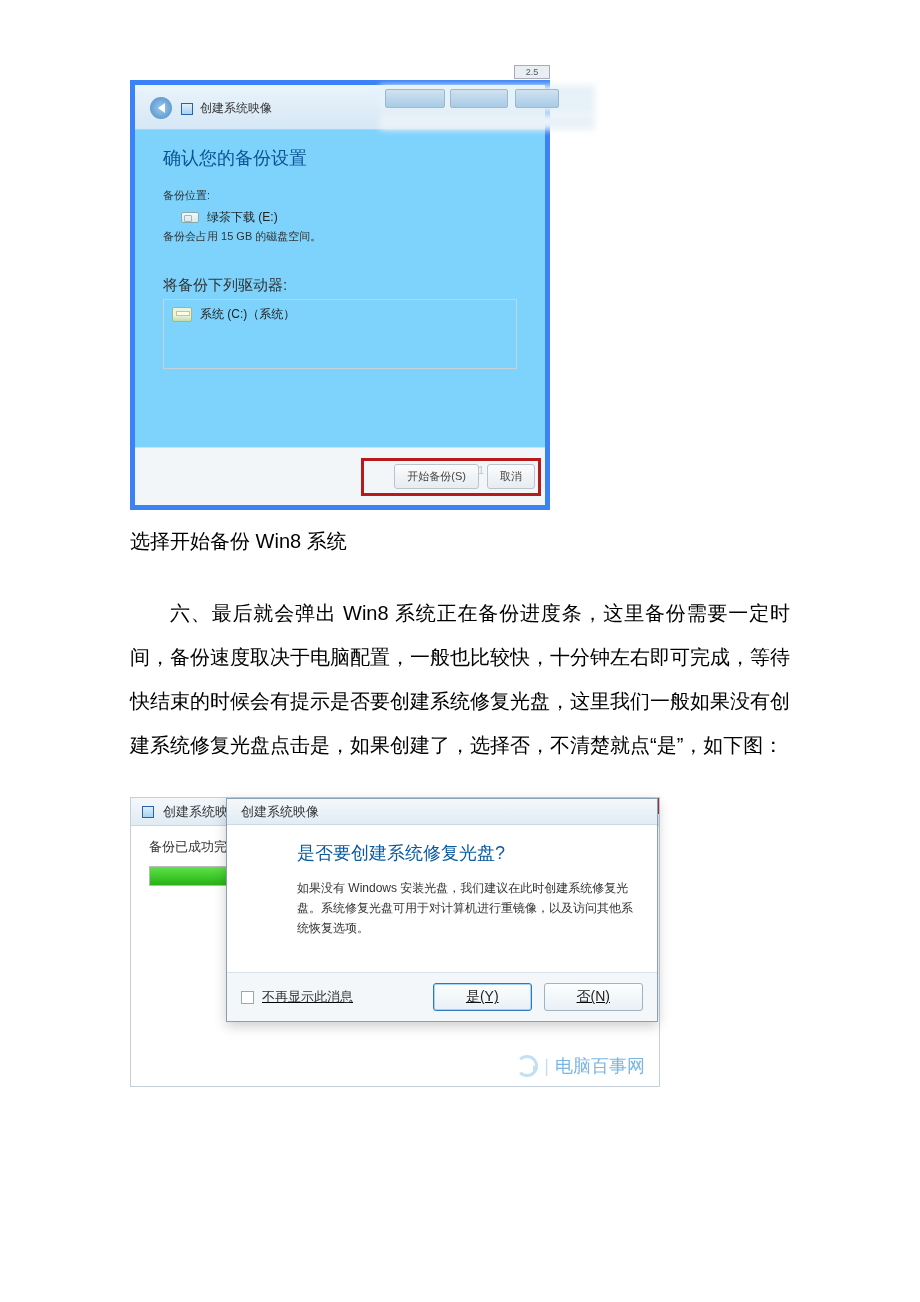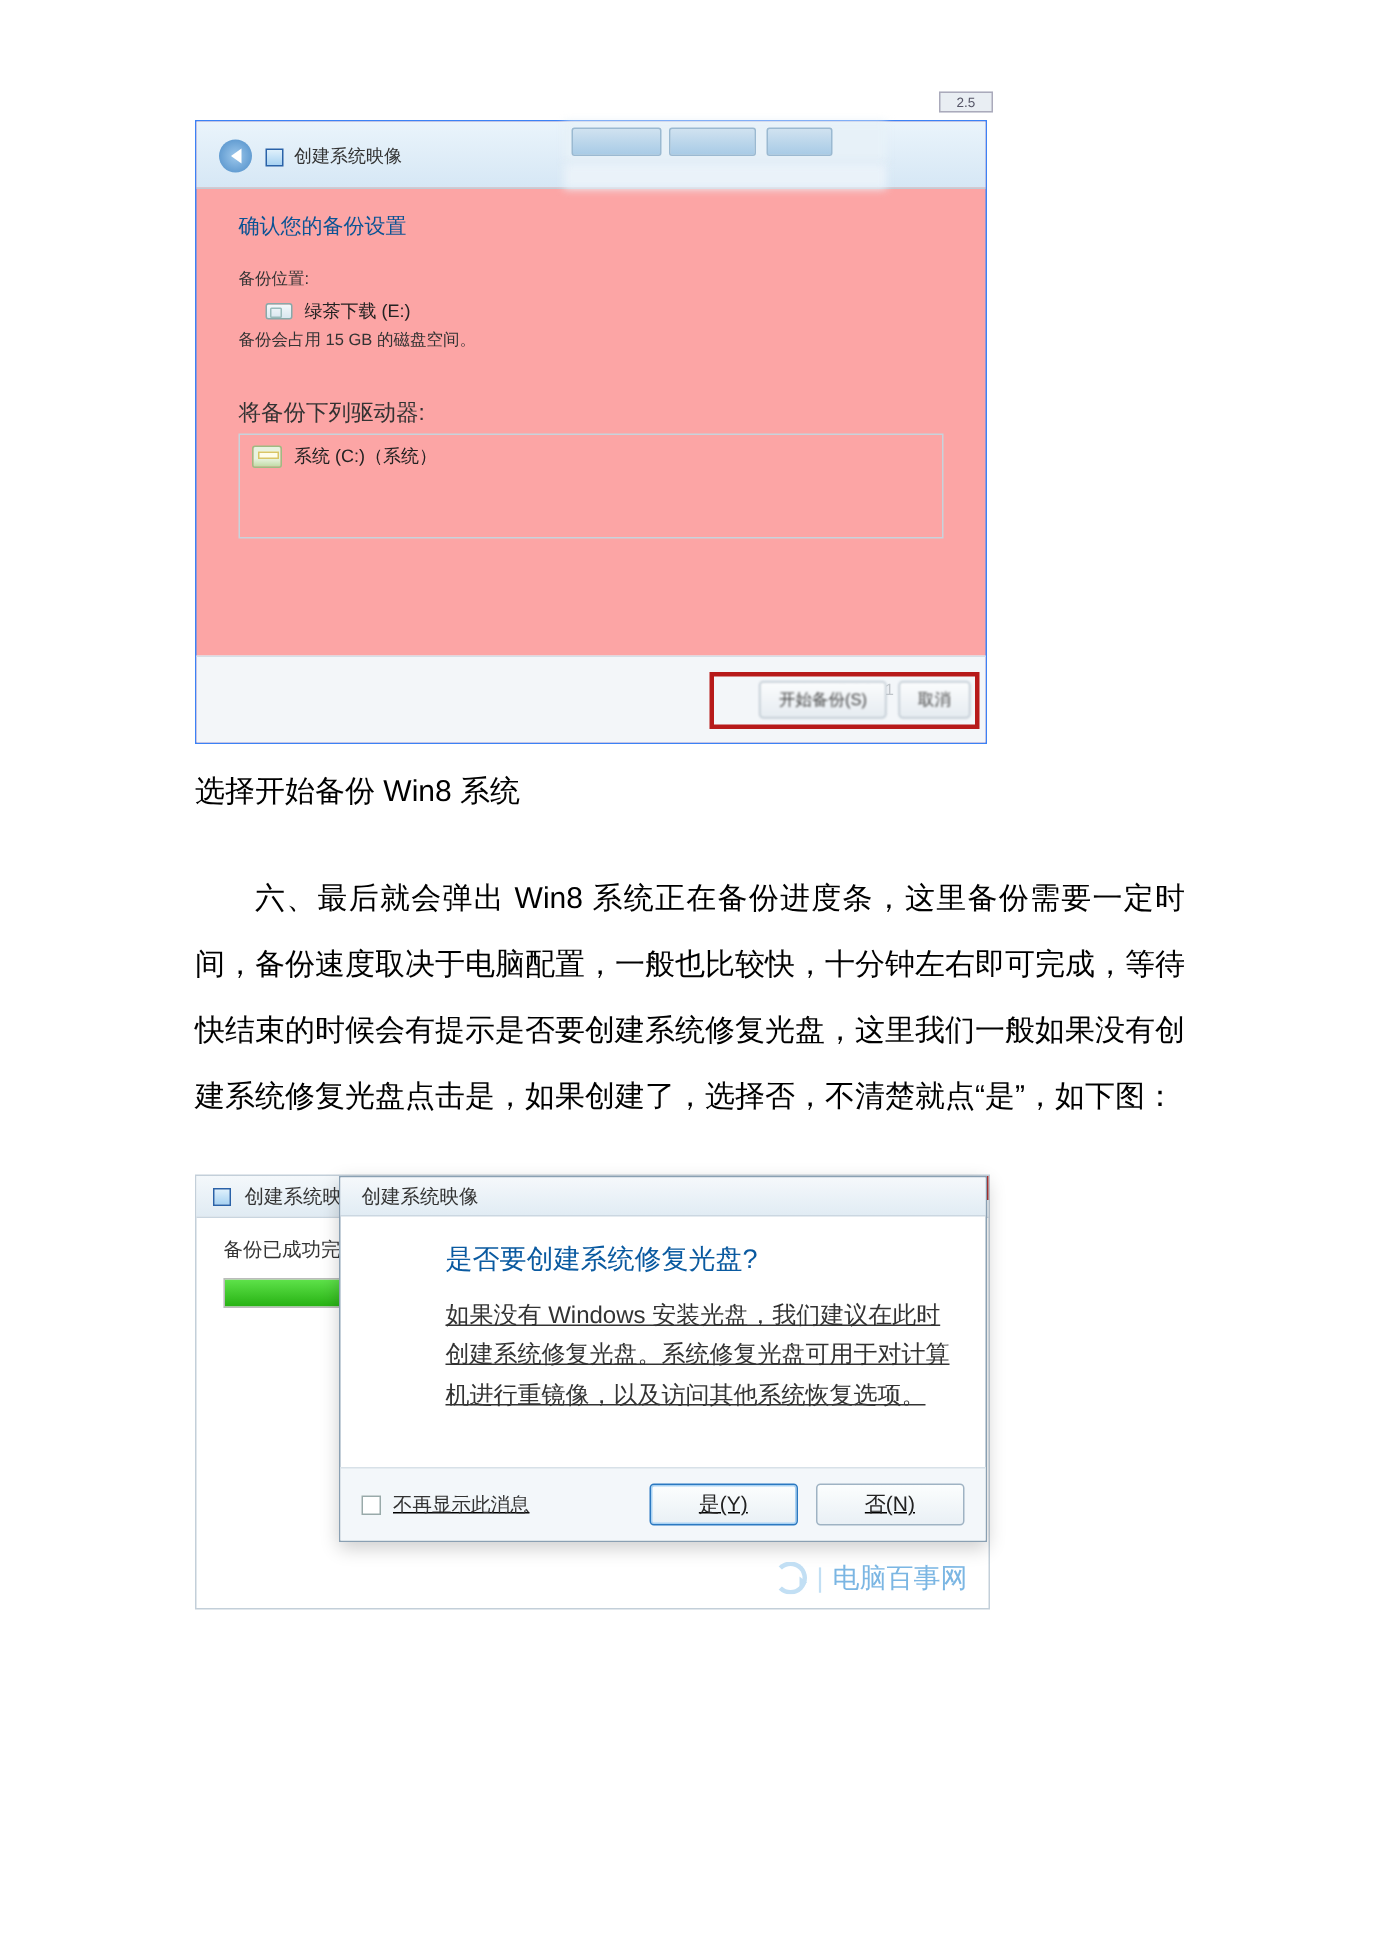--- a/index.html
+++ b/index.html
@@ -7,23 +7,23 @@
     margin: 0;
     background: #fff;
     font-family: "Microsoft YaHei", "SimSun", Arial, sans-serif;
     color: #000;
     width: 920px;
     padding: 80px 130px 60px 130px;
   }
 
   
   .win1 {
-    width: 528px;
-    border: 1px solid #3b82f6;
-    background: #fca5a5;
+    width: 420px;
+    border: 5px solid #3b82f6;
+    background: #7dd3fc;
     position: relative;
   }
   .win1-titlebar {
     height: 45px;
     background: linear-gradient(#eaf4fb, #d6e7f5);
     border-bottom: 1px solid #c0ccd6;
     position: relative;
   }
   .win1-title {
     position: absolute;
@@ -59,21 +59,21 @@
   .tb1 { left: 250px; width: 60px; }
   .tb2 { left: 315px; width: 58px; }
   .tb3 { left: 380px; width: 44px; }
   .titlebar-sep {
     position: absolute; left: 245px; top: 28px;
     width: 215px; height: 17px;
     background: #eaf2f9;
     filter: blur(3px);
   }
   .win1-body { padding: 16px 28px 8px 28px; }
-  .section-title { color: #0b5394; font-size: 14px; margin-bottom: 18px; }
+  .section-title { color: #0b5394; font-size: 18px; margin-bottom: 18px; }
   .label-small { font-size: 11px; color: #333; margin-top: 4px; }
   .drive-line {
     display: flex; align-items: center; gap: 8px;
     margin: 6px 0 2px 18px; font-size: 12px; color: #222;
   }
   .disk-icon {
     width: 18px; height: 11px; border: 1px solid #8aa;
     background: linear-gradient(#f4f9fb, #d9e7ef); border-radius: 2px;
     position: relative;
   }
@@ -194,23 +194,22 @@
     height: 26px; background: linear-gradient(#f5f8fb,#e1ecf4);
     border-bottom: 1px solid #cbd7e1;
     display: flex; align-items: center; padding-left: 14px;
     font-size: 13px; color: #333;
   }
   .dlg-body { padding: 16px 22px 14px 22px; margin-left: 48px; }
   .dlg-question {
     color: #0a5aa0; font-size: 18px; margin-bottom: 14px;
   }
   .dlg-text {
-    font-size: 16px; color: #333; line-height: 1.65;
+    font-size: 12px; color: #333; line-height: 1.65;
     margin-bottom: 20px;
-    text-decoration: underline;
   }
   .dlg-footer {
     border-top: 1px solid #d8e1e8;
     background: #f3f7fa;
     padding: 10px 14px;
     display: flex; align-items: center; text-decoration: underline;
   }
   .chk {
     width: 13px; height: 13px; border: 1px solid #9aa;
     background: #fff; margin-right: 8px;

